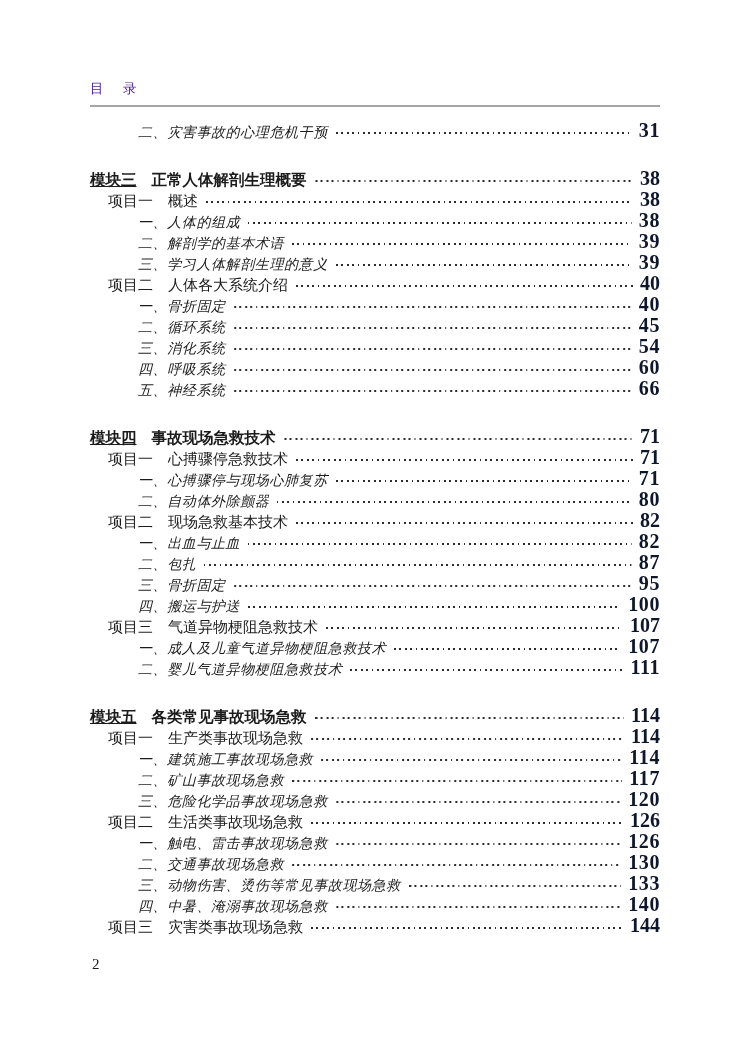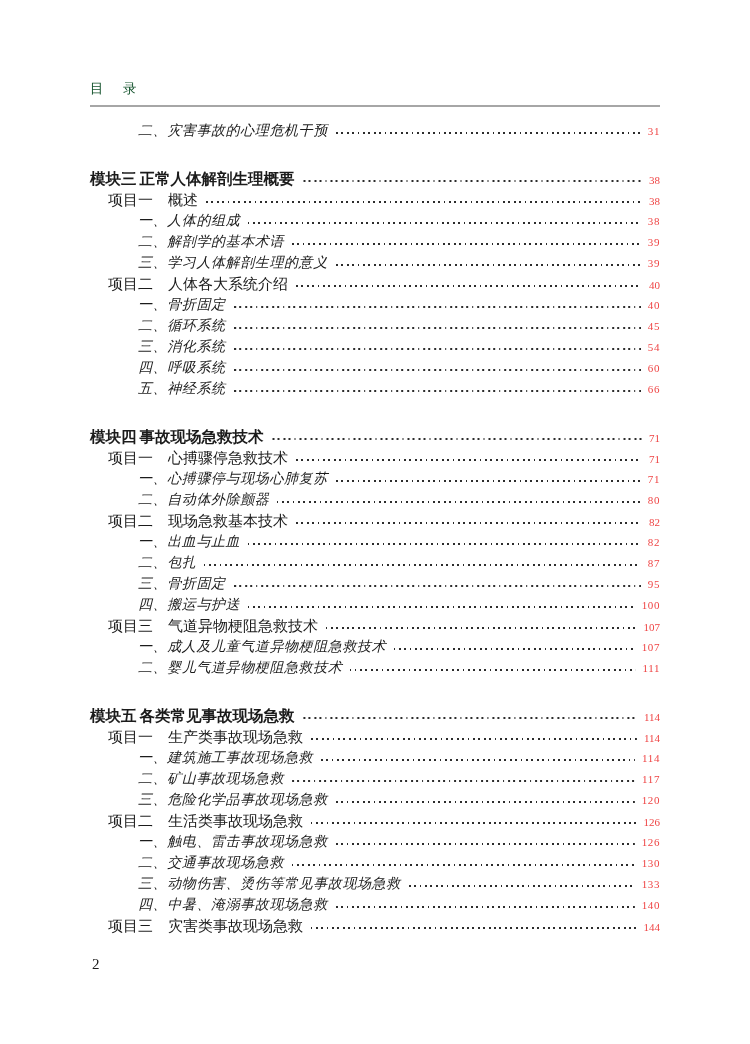--- a/index.html
+++ b/index.html
@@ -8,47 +8,47 @@
     width:750px;height:1044px;
     background:#ffffff;
     margin:0 auto;
     overflow:hidden;
     color:#1b1b1b;
     font-family:"Liberation Serif","DejaVu Serif",serif;
   }
   .content{position:absolute;left:90px;top:80px;width:570px;}
   .hdr-title{
     font-family:"Liberation Serif","DejaVu Serif",serif;
-    font-size:13.5px;color:#14532d;letter-spacing:3px;
+    font-size:13.5px;color:#4c1d95;letter-spacing:3px;
   }
   .hdr-rule{height:2px;background:#a6a6a6;margin-top:7px;}
   .toc{margin-top:13px;}
   .row{
     display:flex;align-items:baseline;
     height:21px;line-height:21px;white-space:nowrap;
   }
   .row .lbl{flex:0 0 auto;}
   .row .ttl{flex:0 0 auto;text-align:right;}
   .leader{
     flex:1 1 auto;align-self:center;
     height:2px;margin:0 7px 0 8px;transform:translateY(2px);
     background-image:repeating-linear-gradient(to right,#2c2c2c 0 1.8px,transparent 1.8px 5.4px);
     background-position:right center;
   }
   .pg{
     flex:0 0 auto;
     font-family:"Liberation Serif","DejaVu Serif",serif;
-    font-style:normal;font-weight:normal;font-size:11px;color:#ef4444;
+    font-style:normal;font-weight:bold;font-size:20px;color:#0f172a;
   }
   
   .lvl-module{
     font-family:"Liberation Sans","DejaVu Sans",sans-serif;
     font-weight:bold;font-size:15.5px;margin-top:27px;
   }
-  .lvl-module .lbl{margin-right:3px;}
+  .lvl-module .lbl{margin-right:15px;text-decoration:underline;}
   
   .lvl-project{
     font-family:"Liberation Sans","DejaVu Sans",sans-serif;
     font-weight:500;font-size:15px;padding-left:18px;
   }
   .lvl-project .lbl{margin-right:15px;}
   
   .lvl-sub{
     font-family:"Liberation Serif","DejaVu Serif",serif;
     font-style:italic;font-size:14px;letter-spacing:0.6px;

